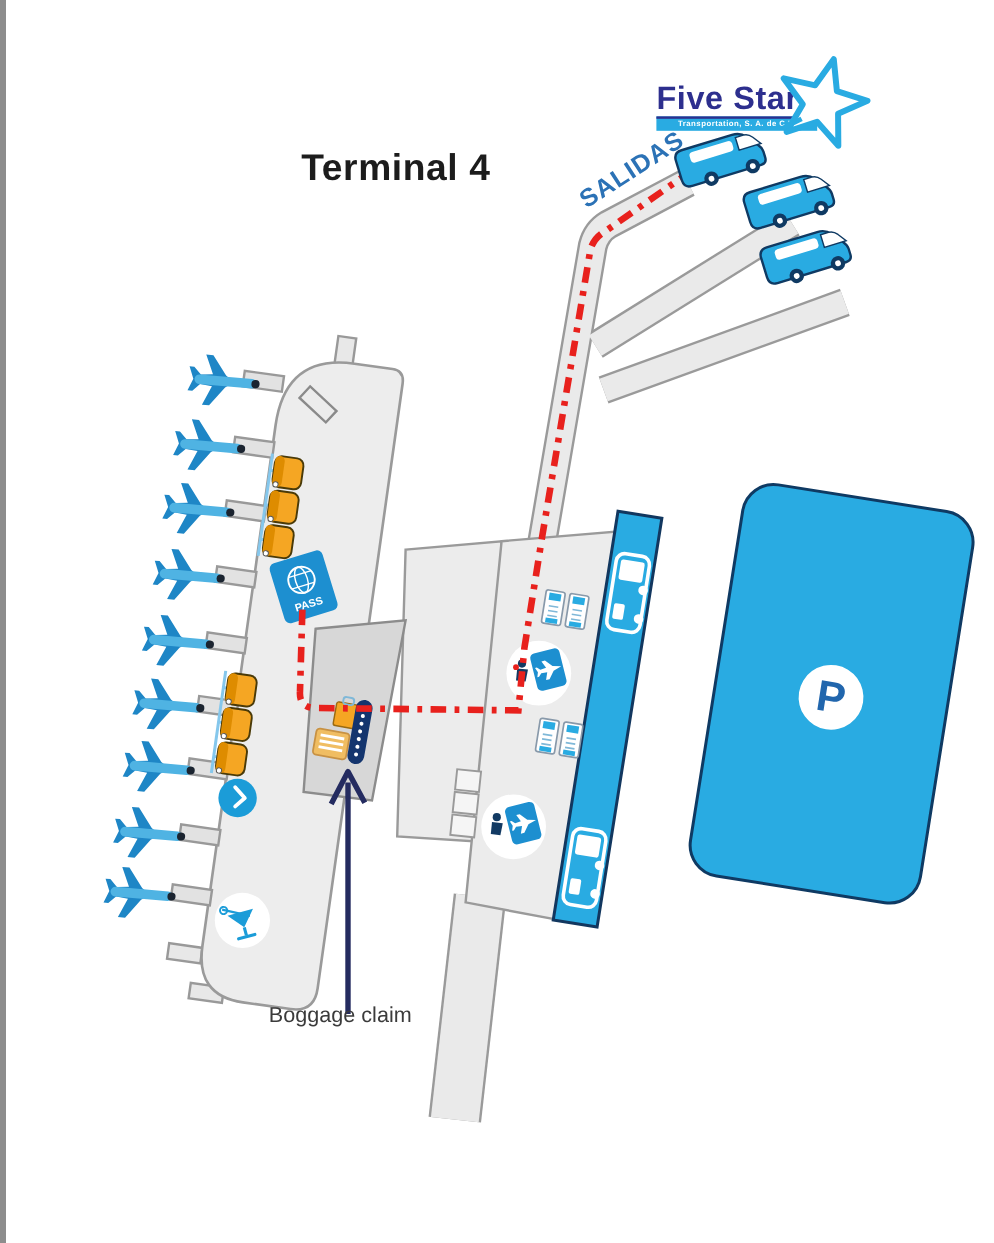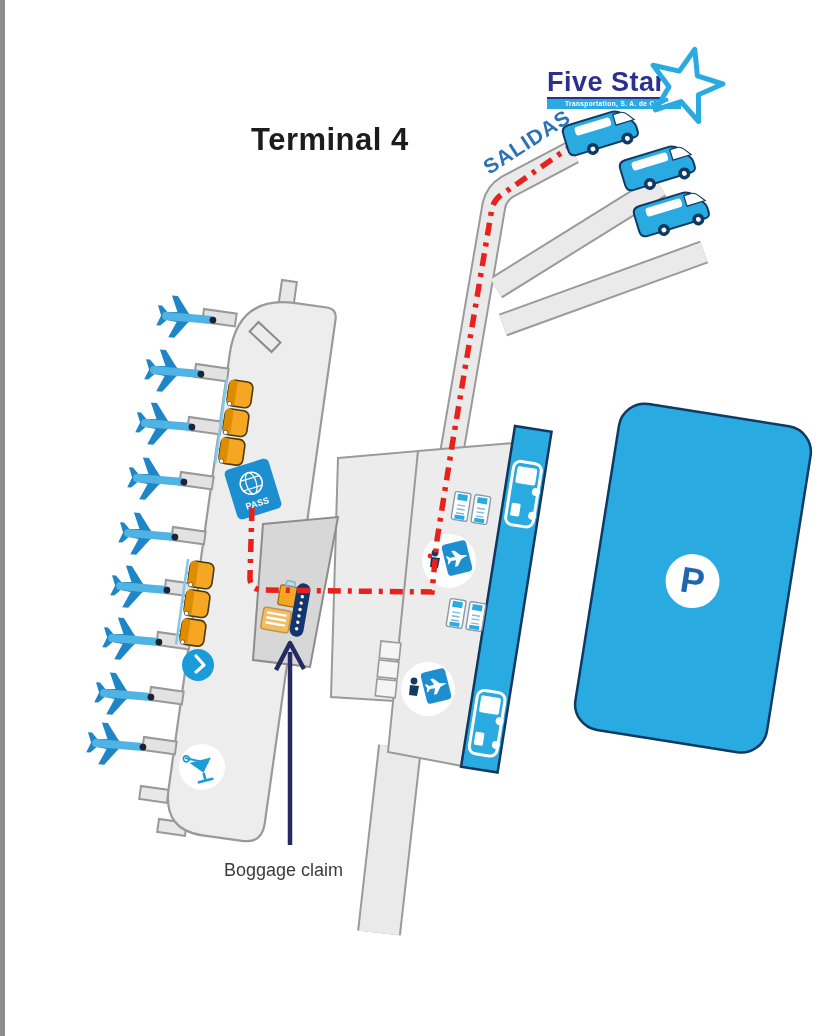--- a/index.html
+++ b/index.html
@@ -6,21 +6,21 @@
   #stage{
     position:relative;width:828px;height:1036px;overflow:hidden;background:#fff;
     font-family:"Liberation Sans",sans-serif;
   }
   #edge-strip{position:absolute;left:0;top:0;width:5px;height:100%;background:#8d8d8d;}
   #map-svg{position:absolute;left:0;top:0;}
   .lbl{position:absolute;white-space:nowrap;}
   #title{left:251px;top:122px;font-size:31px;font-weight:800;color:#1c1c1c;letter-spacing:.5px;}
   #salidas{left:462px;top:130px;width:130px;text-align:center;font-size:21px;font-weight:700;
     color:#2b72b6;letter-spacing:1px;transform:rotate(-33deg);}
-  #baggage-label{left:224px;top:860px;font-size:18px;color:#3b3b3b;}
+  #baggage-label{left:224px;top:836px;font-size:18px;color:#3b3b3b;}
   #logo{position:absolute;left:547px;top:69px;text-align:center;}
   #logo-name{font-size:27px;font-weight:800;color:#2d2f8e;letter-spacing:.5px;line-height:1;}
   #logo-bar{margin-top:1px;border-top:2px solid #2d2f8e;background:#29abe2;color:#fff;
     font-size:6.5px;font-weight:700;padding:1px 3px 2px;letter-spacing:.4px;}
   #logo-star{position:absolute;left:640px;top:38px;}
   svg text{font-family:"Liberation Sans",sans-serif;}
 </style>
 </head>
 <body>
 

